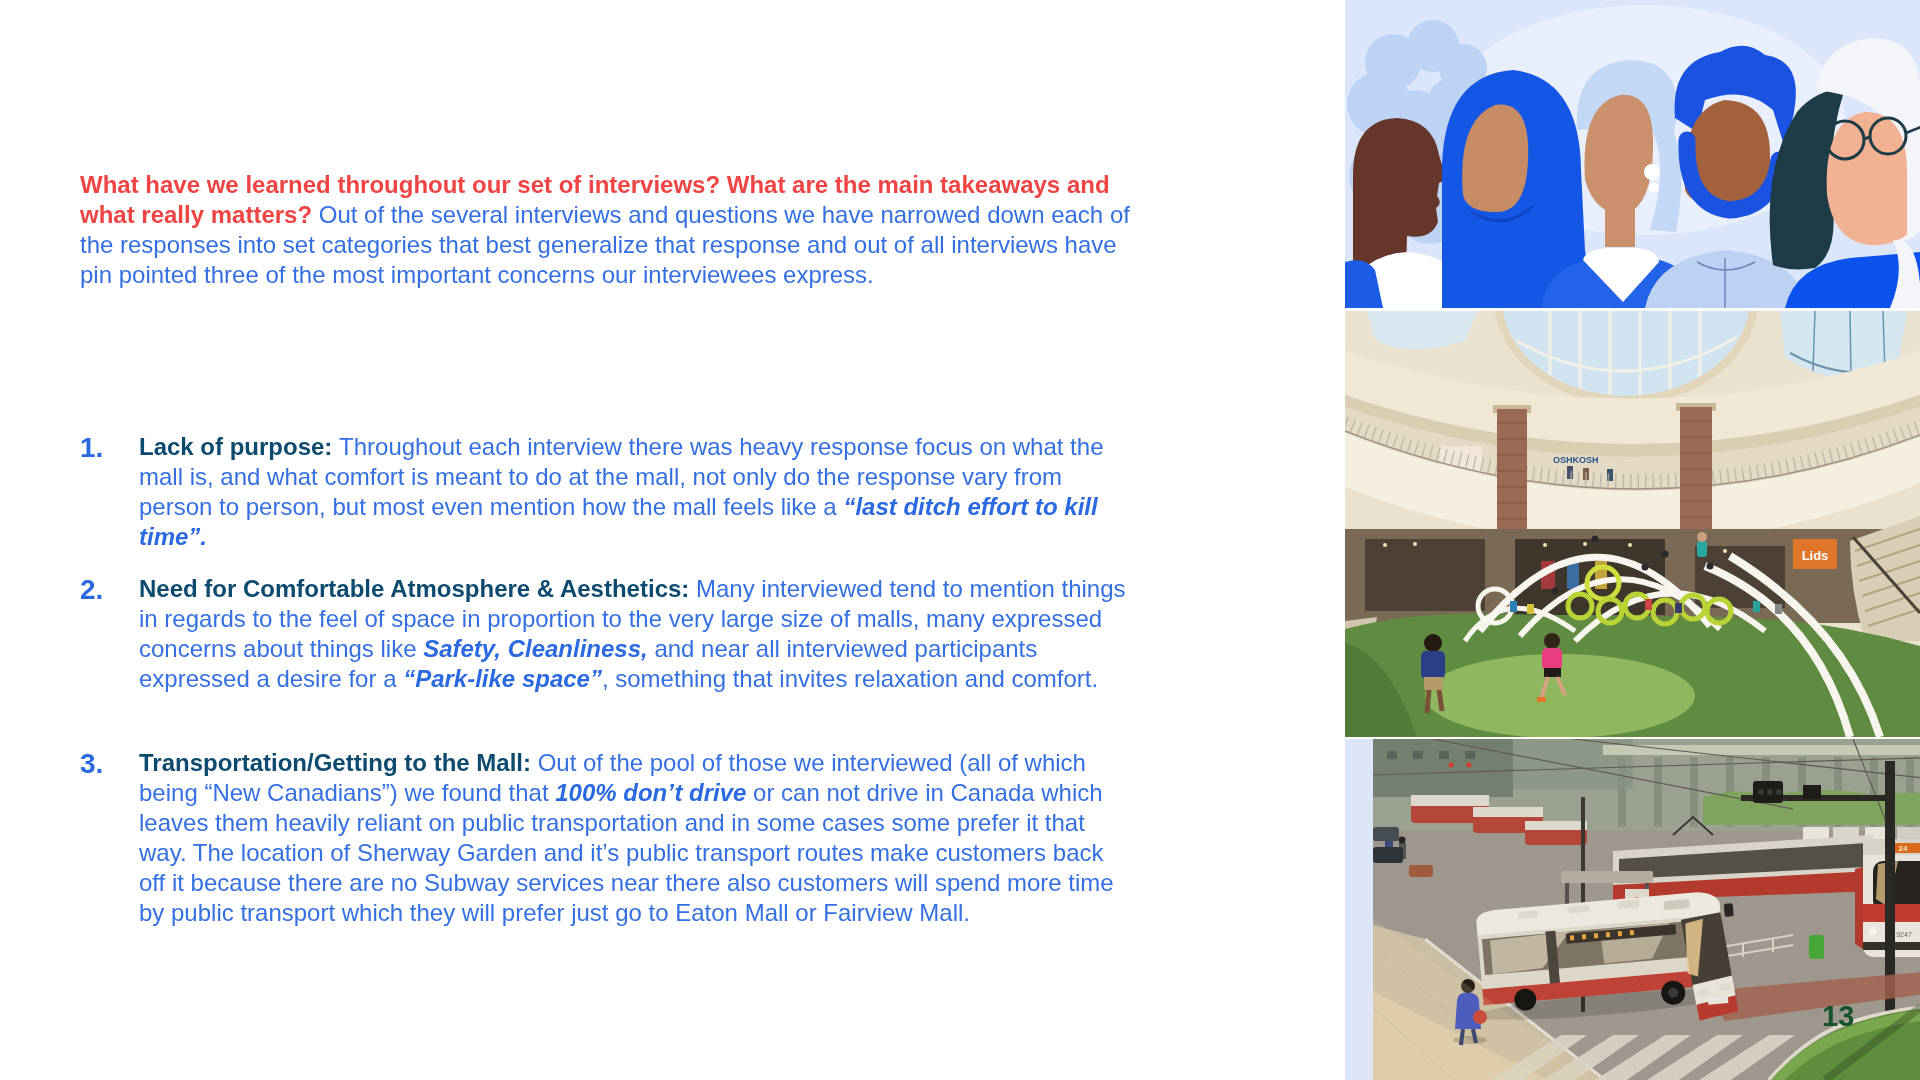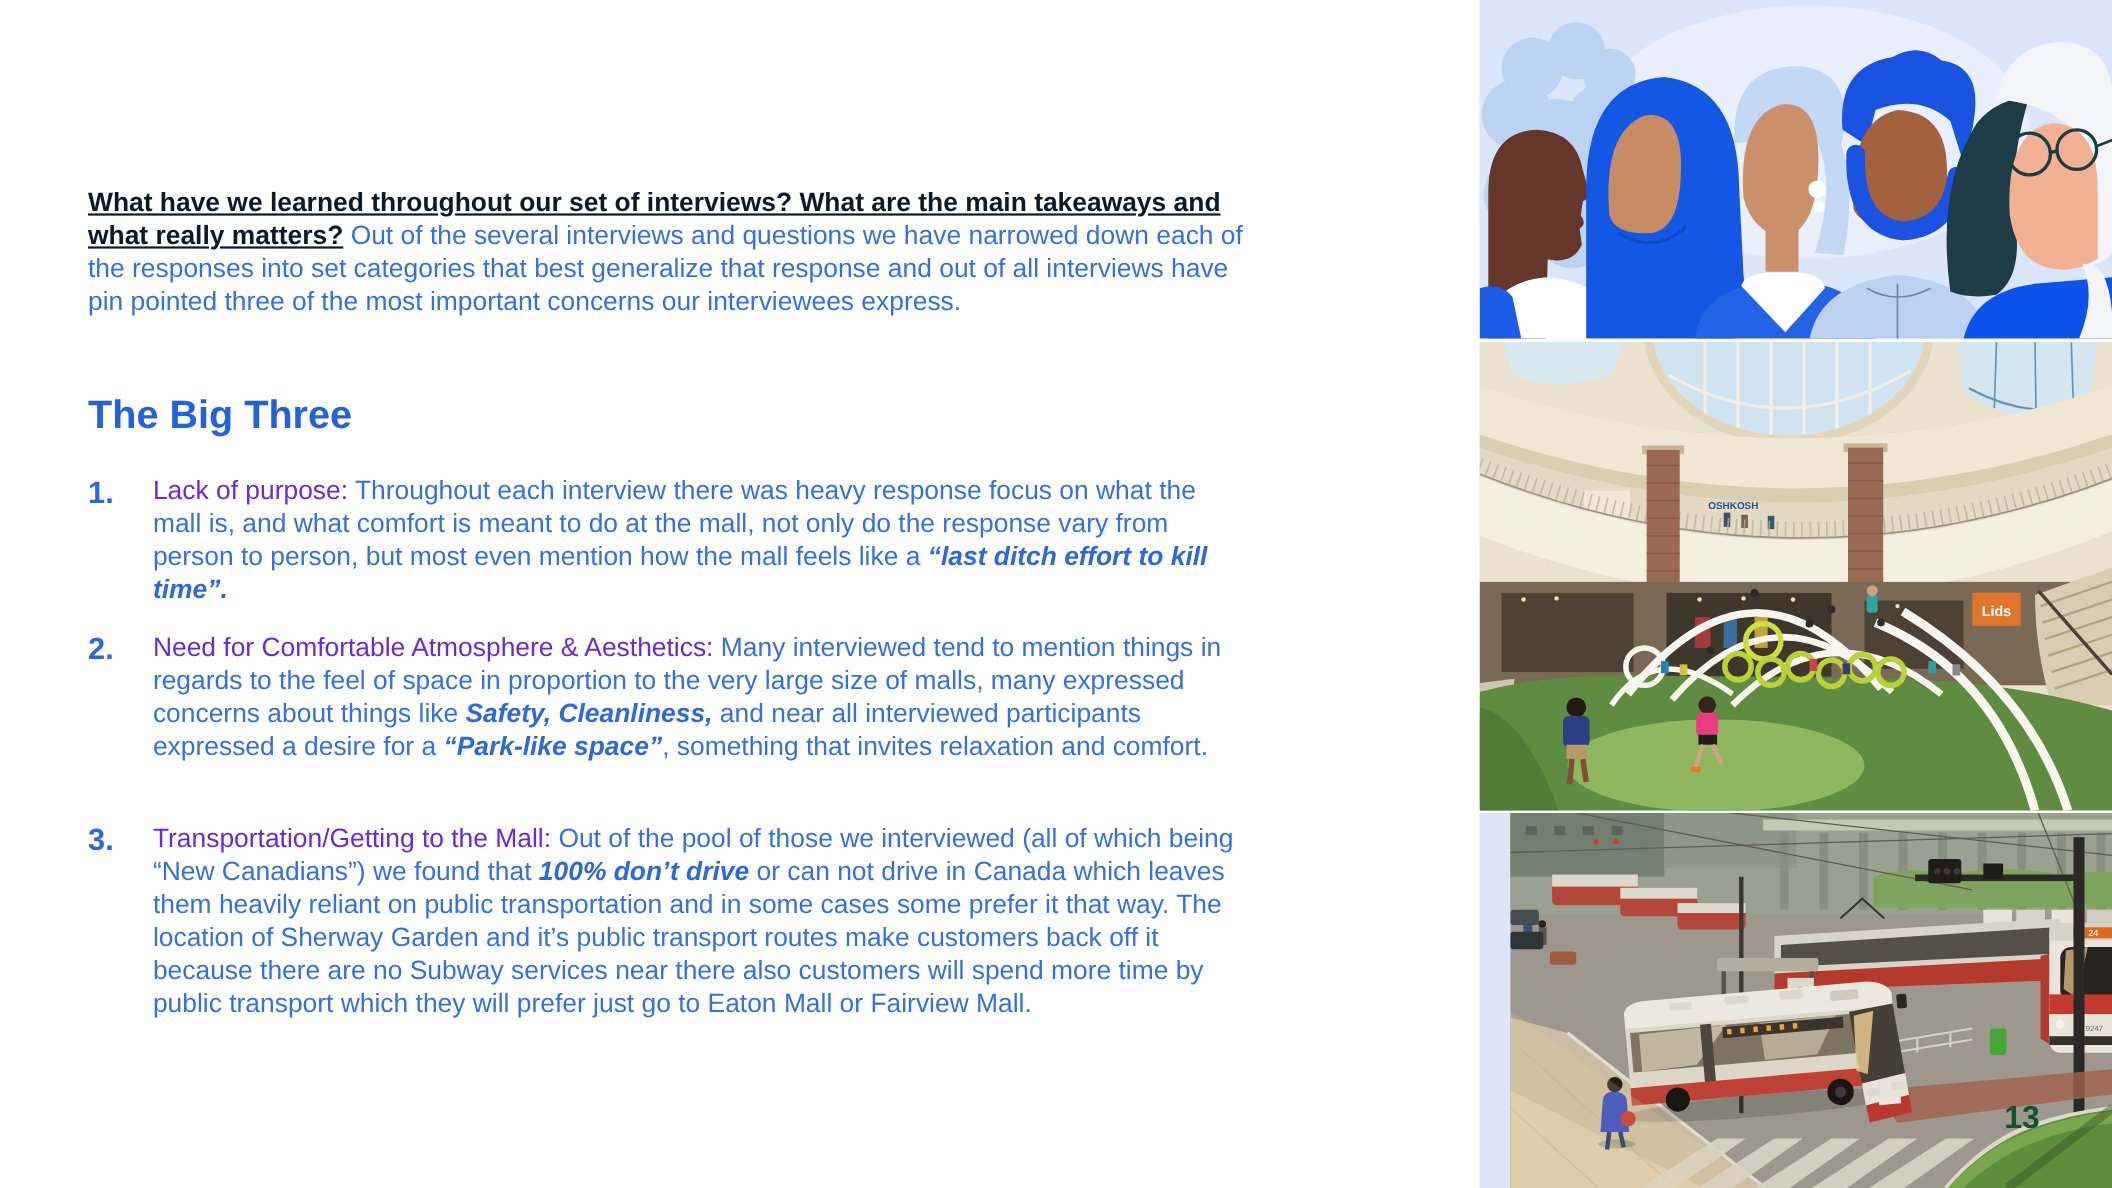--- a/index.html
+++ b/index.html
@@ -1,46 +1,45 @@
 <!DOCTYPE html>
 <html><head>
 <meta charset="utf-8">
 <style>
   html,body{margin:0;padding:0;background:#ffffff;}
   .slide{position:relative;width:1920px;height:1080px;background:#ffffff;overflow:hidden;
          font-family:"Liberation Sans",sans-serif;}
   .title{position:absolute;left:80px;top:84px;font-size:56px;font-weight:700;color:#2163de;letter-spacing:-0.5px;}
   .intro{position:absolute;left:80px;top:170px;width:1052px;font-size:24px;line-height:30px;color:#3470e2;}
-  .lead{font-weight:700;color:#0f172a;text-decoration:underline;}
+  .lead{font-weight:700;color:#ef4444;}
   .big-three{position:absolute;left:80px;top:356px;font-size:36px;font-weight:700;color:#2163de;}
   .item{position:absolute;left:80px;width:1056px;display:flex;color:#3470e2;}
   .item .num{flex:0 0 59px;font-size:28px;font-weight:700;line-height:32px;color:#2b69e0;}
   .item .body{width:997px;font-size:24px;line-height:30px;}
-  .seg-bold{font-weight:400;color:#6d28d9;margin-top:46px;}
+  .seg-bold{font-weight:700;color:#0c4a6e;margin-top:46px;}
   .seg-bolditalic{font-weight:700;font-style:italic;color:#2b69e0;}
   .seg-normal{}
   .item1{top:432px;}
   .item2{top:574px;}
   .item3{top:748px;}
   .photo{position:absolute;left:1345px;width:575px;overflow:hidden;background:#dde6f8;}
   .photo svg{display:block;width:100%;height:100%;}
   #ph1{top:0;height:308px;}
   #ph2{top:311px;height:426px;}
   #ph3{top:739px;height:341px;padding-left:28px;}
   .page-number{position:absolute;left:1822px;top:1000px;font-size:29px;font-weight:700;color:#14532d;z-index:5;}
 </style>
 </head>
 <body>
 
 <div class="slide">
 
 
   <div class="intro"><span class="lead">What have we learned throughout our set of interviews? What are the main takeaways and what really matters?</span><span> Out of the several interviews and questions we have narrowed down each of the responses into set categories that best generalize that response and out of all interviews have pin pointed three of the most important concerns our interviewees express.</span></div>
 
-  <div class="big-three">The Big Three</div>
 
   <div class="item item1">
     <div class="num">1.</div>
     <div class="body"><span class="seg-bold">Lack of purpose: </span><span class="seg-normal">Throughout each interview there was heavy response focus on what the mall is, and what comfort is meant to do at the mall, not only do the response vary from person to person, but most even mention how the mall feels like a </span><span class="seg-bolditalic">“last ditch effort to kill time”.</span></div>
   </div>
 
   <div class="item item2">
     <div class="num">2.</div>
     <div class="body"><span class="seg-bold">Need for Comfortable Atmosphere &amp; Aesthetics: </span><span class="seg-normal">Many interviewed tend to mention things in regards to the feel of space in proportion to the very large size of malls, many expressed concerns about things like </span><span class="seg-bolditalic">Safety, Cleanliness,</span><span class="seg-normal"> and near all interviewed participants expressed a desire for a </span><span class="seg-bolditalic">“Park-like space”</span><span class="seg-normal">, something that invites relaxation and comfort.</span></div>
   </div>

